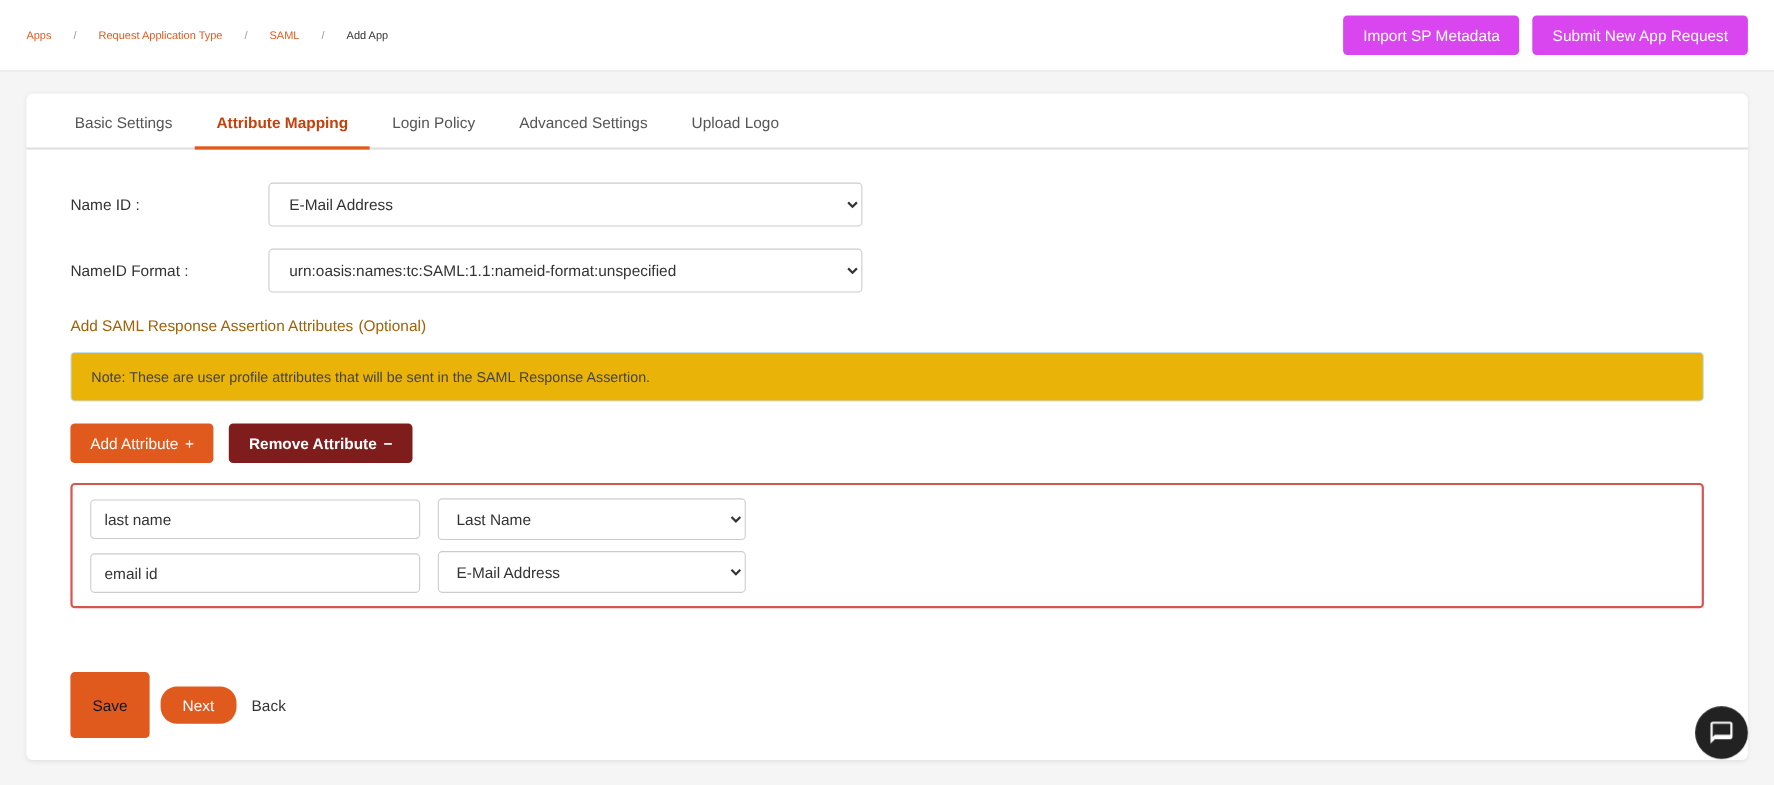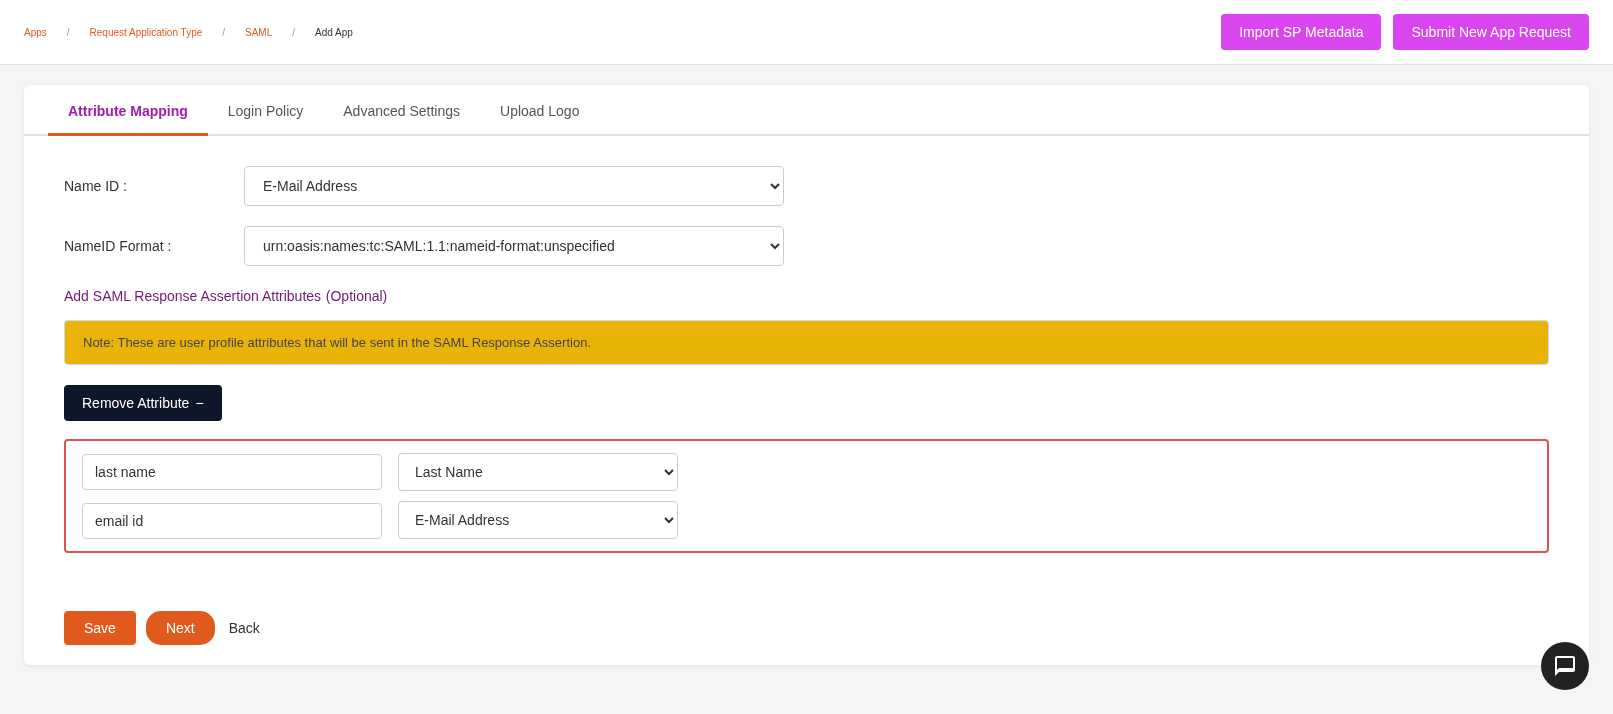--- a/index.html
+++ b/index.html
@@ -62,21 +62,21 @@
     }
     .tab {
       padding: 18px 20px 14px;
       cursor: pointer;
       font-size: 14px;
       color: #555;
       border-bottom: 3px solid transparent;
       margin-bottom: -2px;
     }
     .tab.active {
-      color: #a21caf;
+      color: #c2410c;
       border-bottom: 3px solid #e05a1e;
       font-weight: 600;
     }
 
     
     .form-area {
       padding: 30px 40px 20px;
     }
 
     .form-row {
@@ -108,21 +108,21 @@
     .section-title {
       font-size: 17px;
       font-weight: 700;
       color: #222;
       margin-bottom: 14px;
       margin-top: 10px;
     }
     .section-title span {
       font-weight: 400;
       font-size: 14px;
-      color: #701a75;
+      color: #a16207;
       margin-top: 24px;
     }
 
     
     .note-box {
       background: #eab308;
       border: 1px solid #c5dff0;
       border-radius: 4px;
       padding: 14px 18px;
       font-size: 13px;
@@ -143,31 +143,31 @@
       border-radius: 4px;
       padding: 10px 18px;
       font-size: 14px;
       cursor: pointer;
       display: flex;
       align-items: center;
       gap: 6px;
       font-weight: 500;
     }
     .btn-remove-attr {
-      background: #0f172a;
+      background: #7f1d1d;
       color: #fff;
       border: none;
       border-radius: 4px;
       padding: 10px 18px;
       font-size: 14px;
       cursor: pointer;
       display: flex;
       align-items: center;
       gap: 6px;
-      font-weight: 400;
+      font-weight: 700;
     }
 
     
     .attr-rows-container {
       border: 2px solid #d9534f;
       border-radius: 4px;
       padding: 12px 16px;
       margin-bottom: 24px;
       background: #fff;
     }
@@ -201,24 +201,24 @@
 
     
     .bottom-buttons {
       display: flex;
       align-items: center;
       gap: 10px;
       padding: 14px 40px 20px;
     }
     .btn-save {
       background: #e05a1e;
-      color: #ffffff;
-      border: none;
-      border-radius: 4px;
-      padding: 9px 20px;
+      color: #0f172a;
+      border: none;
+      border-radius: 4px;
+      padding: 22px 20px;
       font-size: 14px;
       cursor: pointer;
       font-weight: 500;
     }
     .btn-next {
       background: #e05a1e;
       color: #fff;
       border: none;
       border-radius: 15px;
       padding: 9px 20px;
@@ -270,20 +270,21 @@
   </div>
   <div class="header-buttons">
     <button class="btn-orange">Import SP Metadata</button>
     <button class="btn-orange">Submit New App Request</button>
   </div>
 </div>
 
 <div class="main">
 
   <div class="tabs">
+    <div class="tab">Basic Settings</div>
     <div class="tab active">Attribute Mapping</div>
     <div class="tab">Login Policy</div>
     <div class="tab">Advanced Settings</div>
     <div class="tab">Upload Logo</div>
   </div>
 
   <div class="form-area">
 
     <div class="form-row">
       <label class="form-label">Name ID :</label>
@@ -306,20 +307,24 @@
     <div class="section-title">
       <span>Add SAML Response Assertion Attributes</span>
       <span>(Optional)</span>
     </div>
 
     <div class="note-box">
       <span>Note: These are user profile attributes that will be sent in the SAML Response Assertion.</span>
     </div>
 
     <div class="attr-buttons">
+      <button class="btn-add-attr">
+        <span>Add Attribute</span>
+        <span>+</span>
+      </button>
       <button class="btn-remove-attr">
         <span>Remove Attribute</span>
         <span>−</span>
       </button>
     </div>
 
     <div class="attr-rows-container">
       <div class="attr-row">
         <input type="text" class="attr-input" value="last name" style="">
         <select class="attr-select">

